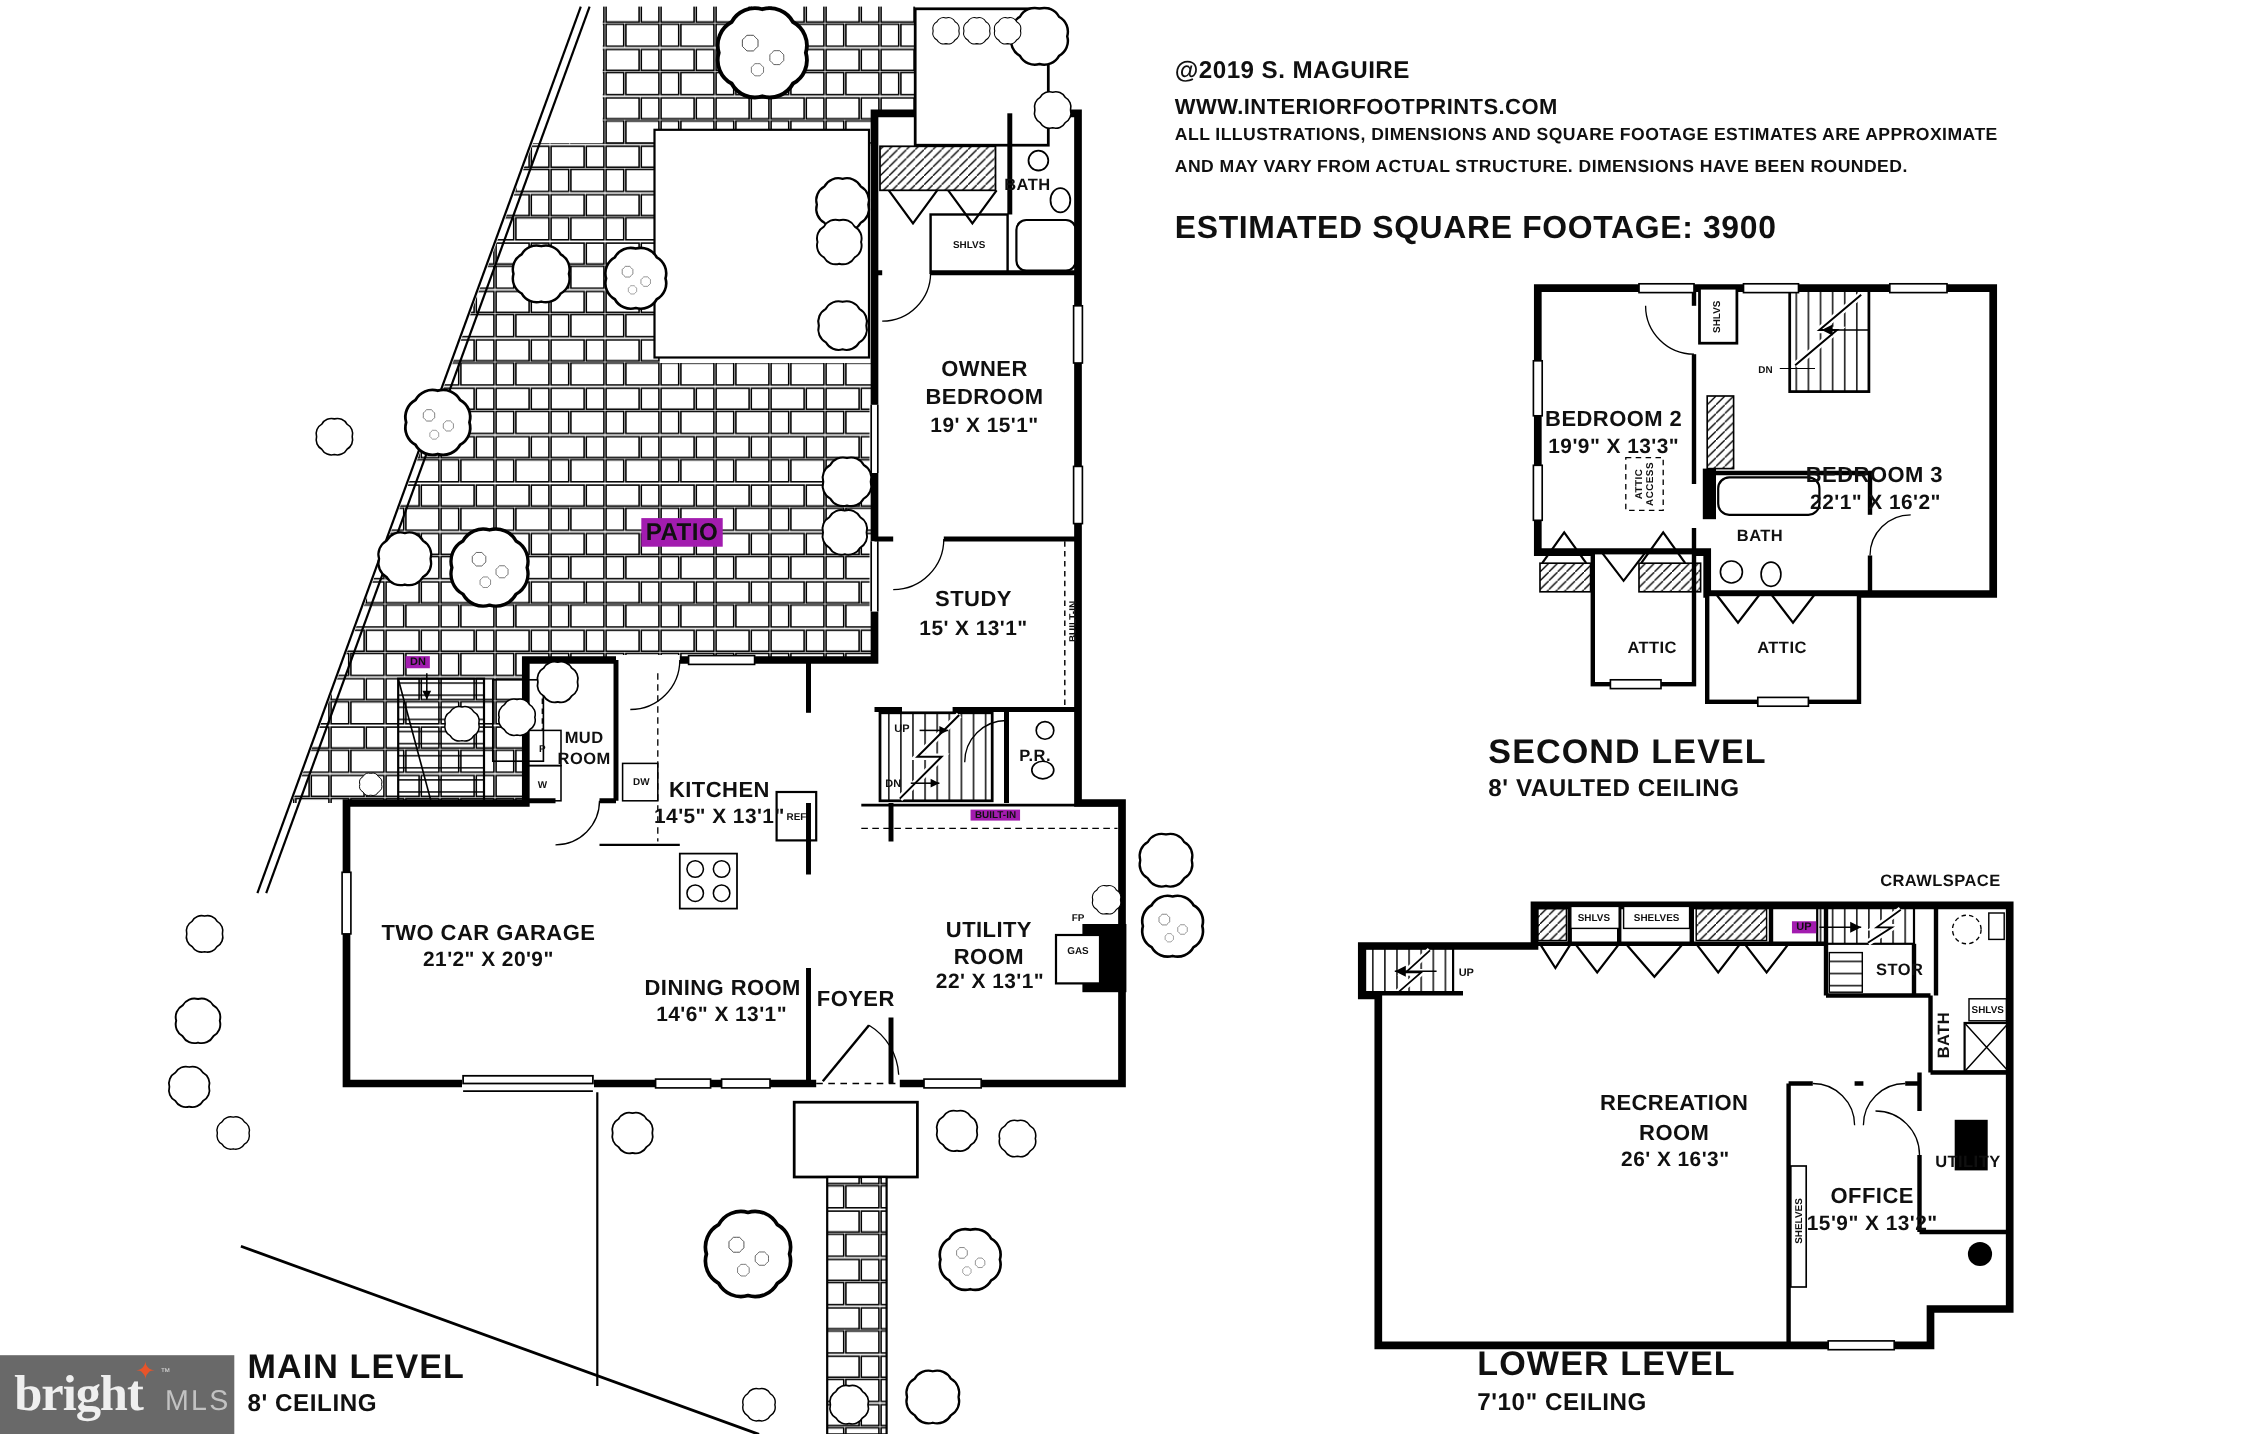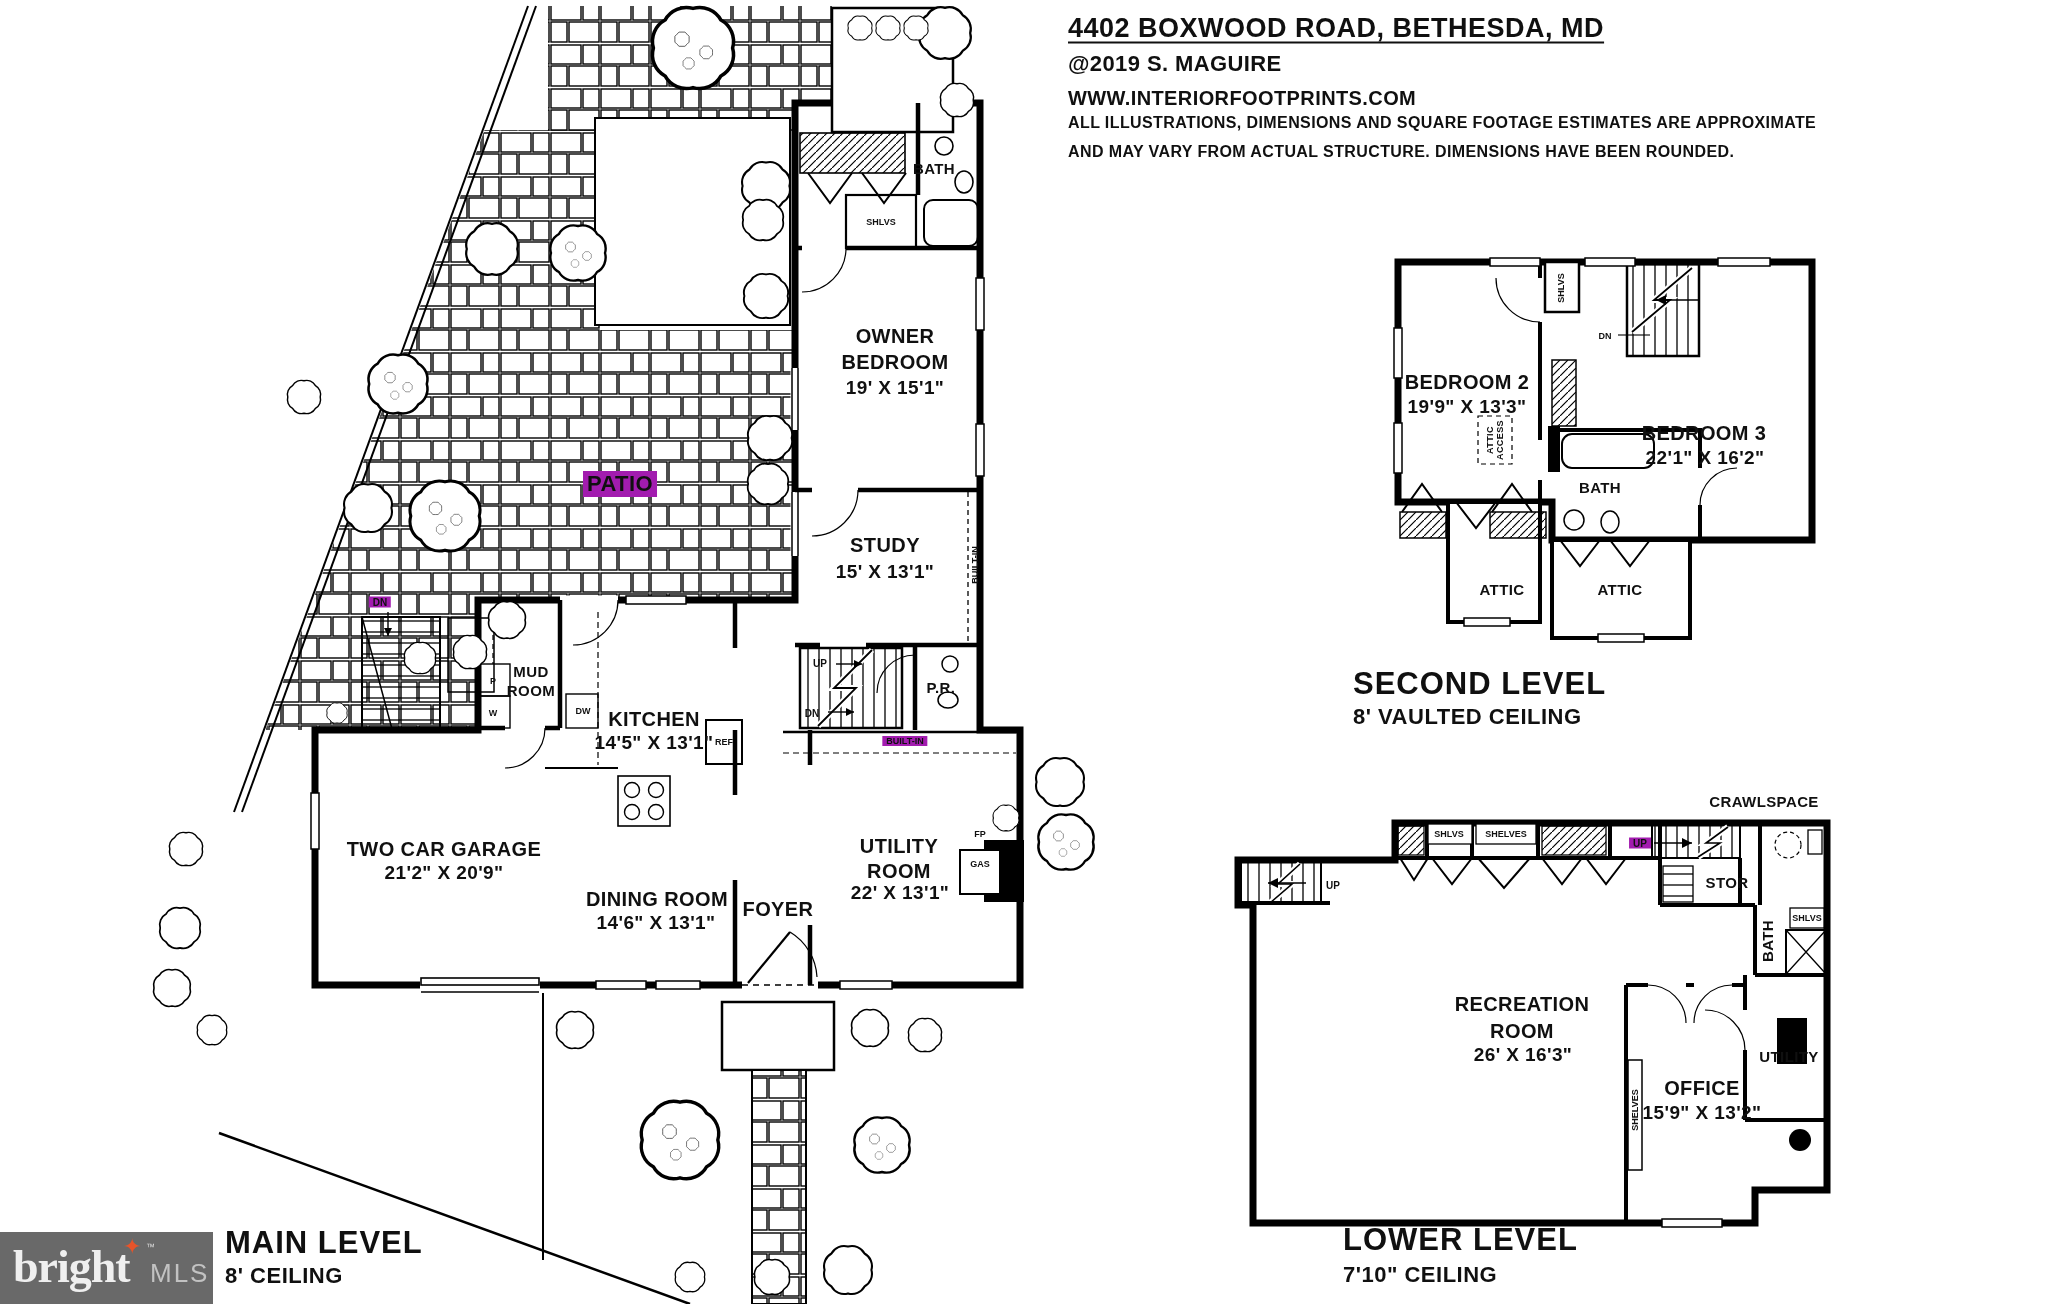--- a/index.html
+++ b/index.html
@@ -345,25 +345,25 @@
     <use href="#treeB" transform="translate(882,1145) scale(1.5)"></use>
     <use href="#tree" transform="translate(690,1277) scale(0.8)"></use>
     <use href="#tree" transform="translate(772,1277) scale(0.95)"></use>
     <use href="#tree" transform="translate(848,1270) scale(1.3)"></use>
     <use href="#tree" transform="translate(1060,782) scale(1.3)"></use>
     <use href="#treeB" transform="translate(1066,842) scale(1.5)"></use>
     <use href="#tree" transform="translate(1006,818) scale(0.7)"></use>
   </g>
 </svg>
 
-<div class="lbl la hdr-address" style="left:1068px;top:28px">4402 BOXWOOD ROAD, BETHESDA, MD</div>
 <div class="lbl la hdr-copy" style="left:1068px;top:64px">@2019 S. MAGUIRE</div>
 <div class="lbl la hdr-web" style="left:1068px;top:98px">WWW.INTERIORFOOTPRINTS.COM</div>
 <div class="lbl la hdr-disc" style="left:1068px;top:123px">ALL ILLUSTRATIONS, DIMENSIONS AND SQUARE FOOTAGE ESTIMATES ARE APPROXIMATE</div>
 <div class="lbl la hdr-disc" style="left:1068px;top:152px">AND MAY VARY FROM ACTUAL STRUCTURE. DIMENSIONS HAVE BEEN ROUNDED.</div>
+<div class="lbl la hdr-foot" style="left:1068px;top:208px">ESTIMATED SQUARE FOOTAGE: 3900</div>
 
 <div class="lbl bgw" style="left:620px;top:484px;font-size:22px">PATIO</div>
 <div class="lbl md" style="left:934px;top:168px">BATH</div>
 <div class="lbl x9" style="left:881px;top:222px">SHLVS</div>
 <div class="lbl" style="left:895px;top:336px">OWNER</div>
 <div class="lbl" style="left:895px;top:362px">BEDROOM</div>
 <div class="lbl dim" style="left:895px;top:388px">19' X 15'1"</div>
 <div class="lbl" style="left:885px;top:545px">STUDY</div>
 <div class="lbl dim" style="left:885px;top:572px">15' X 13'1"</div>
 <div class="lbl v x9" style="left:975px;top:565px">BUILT-IN</div>

